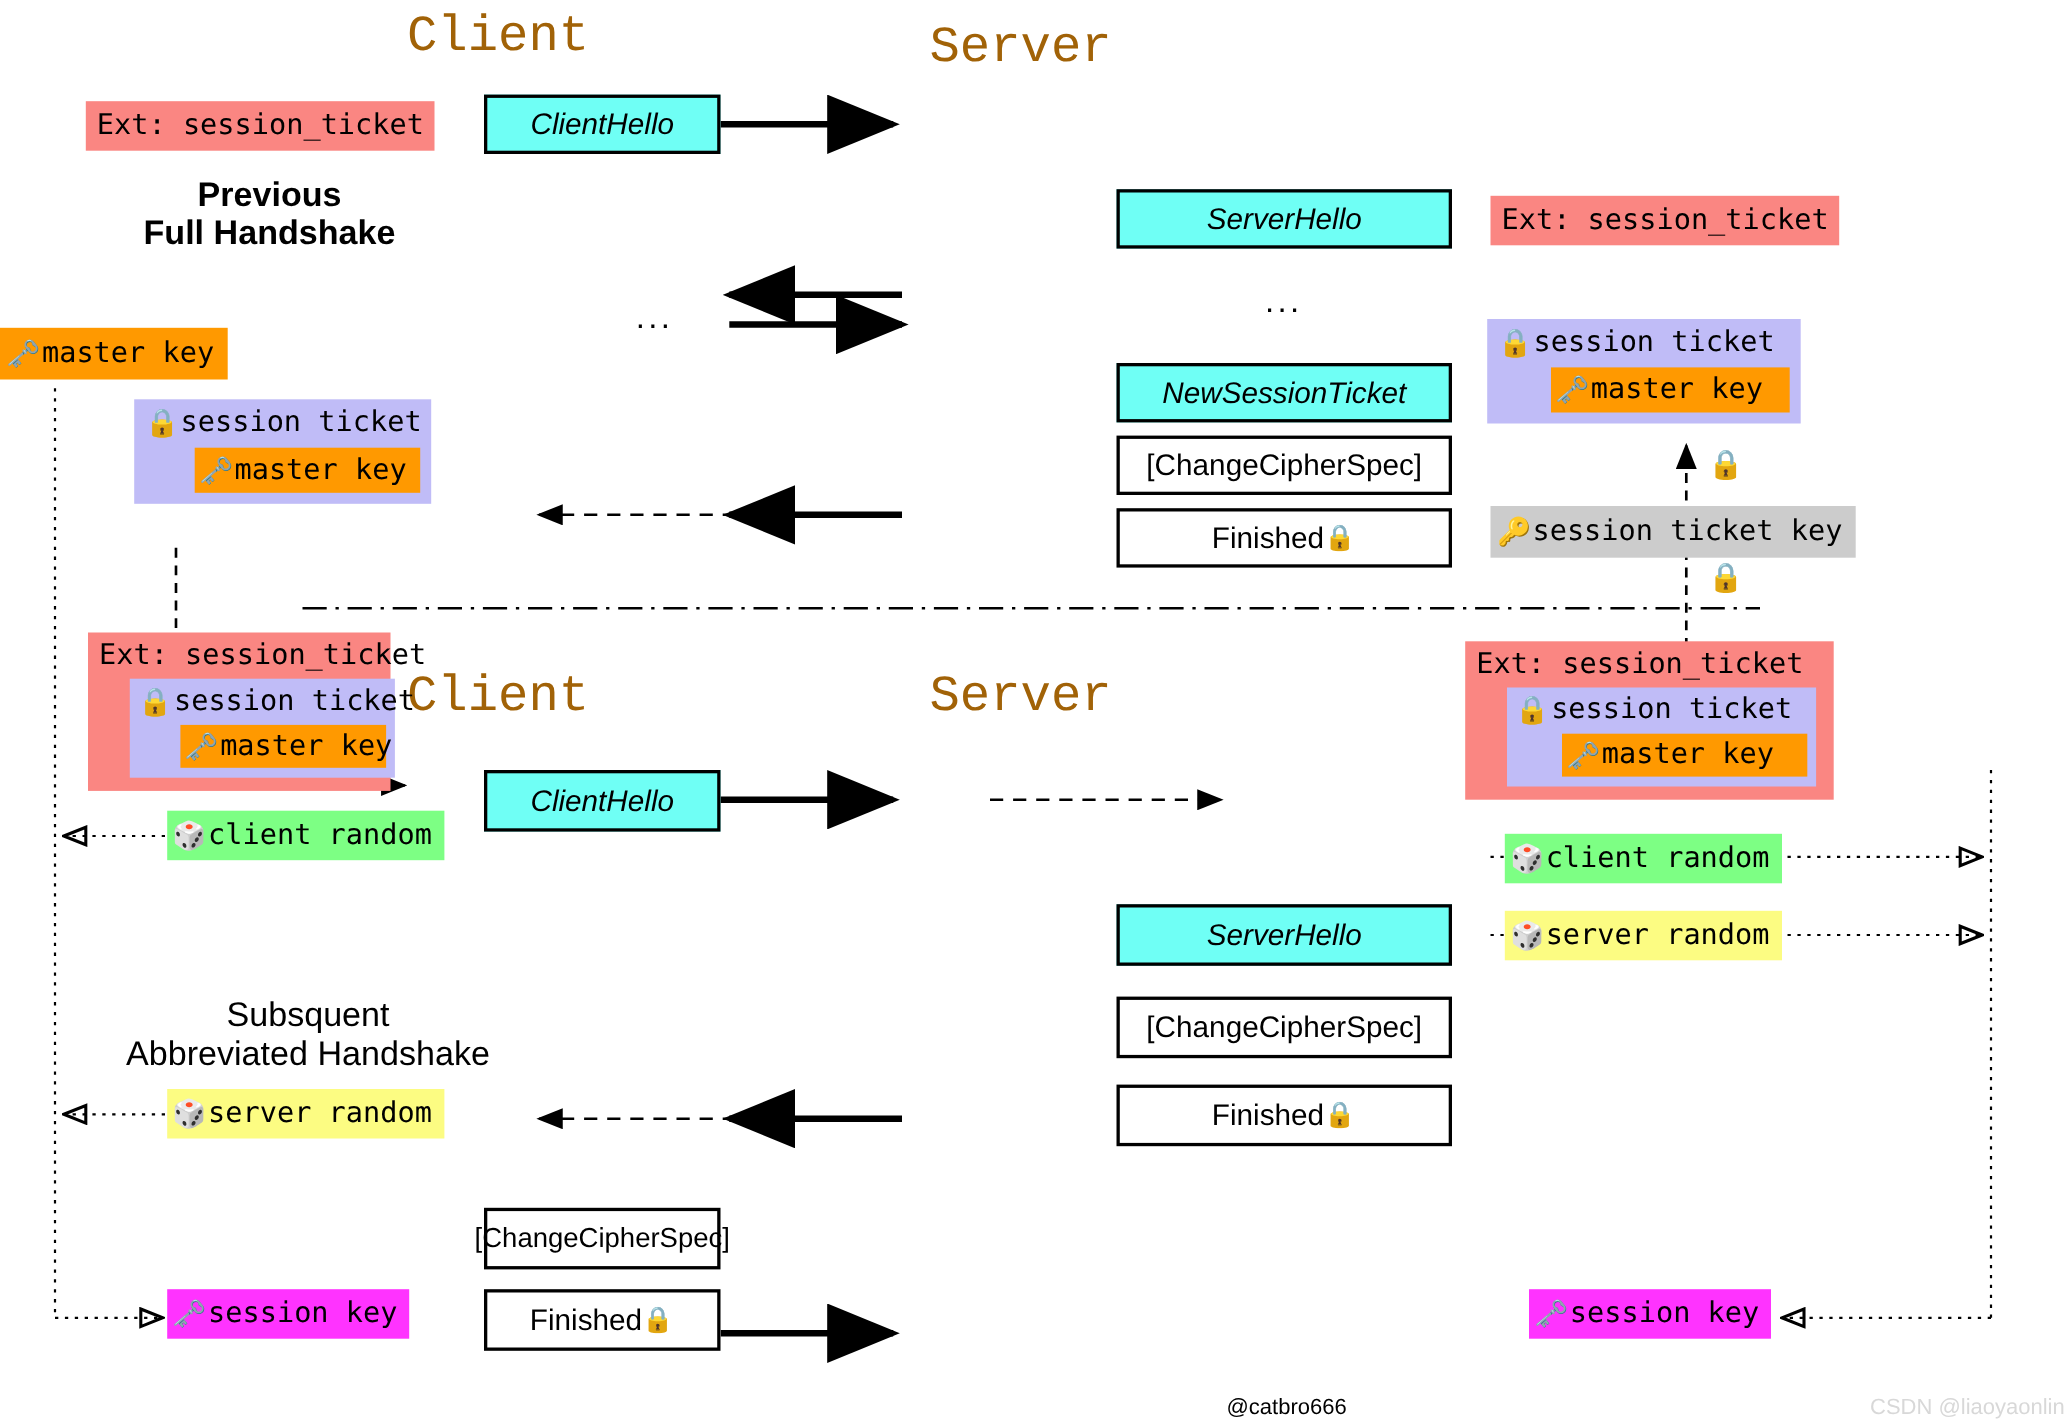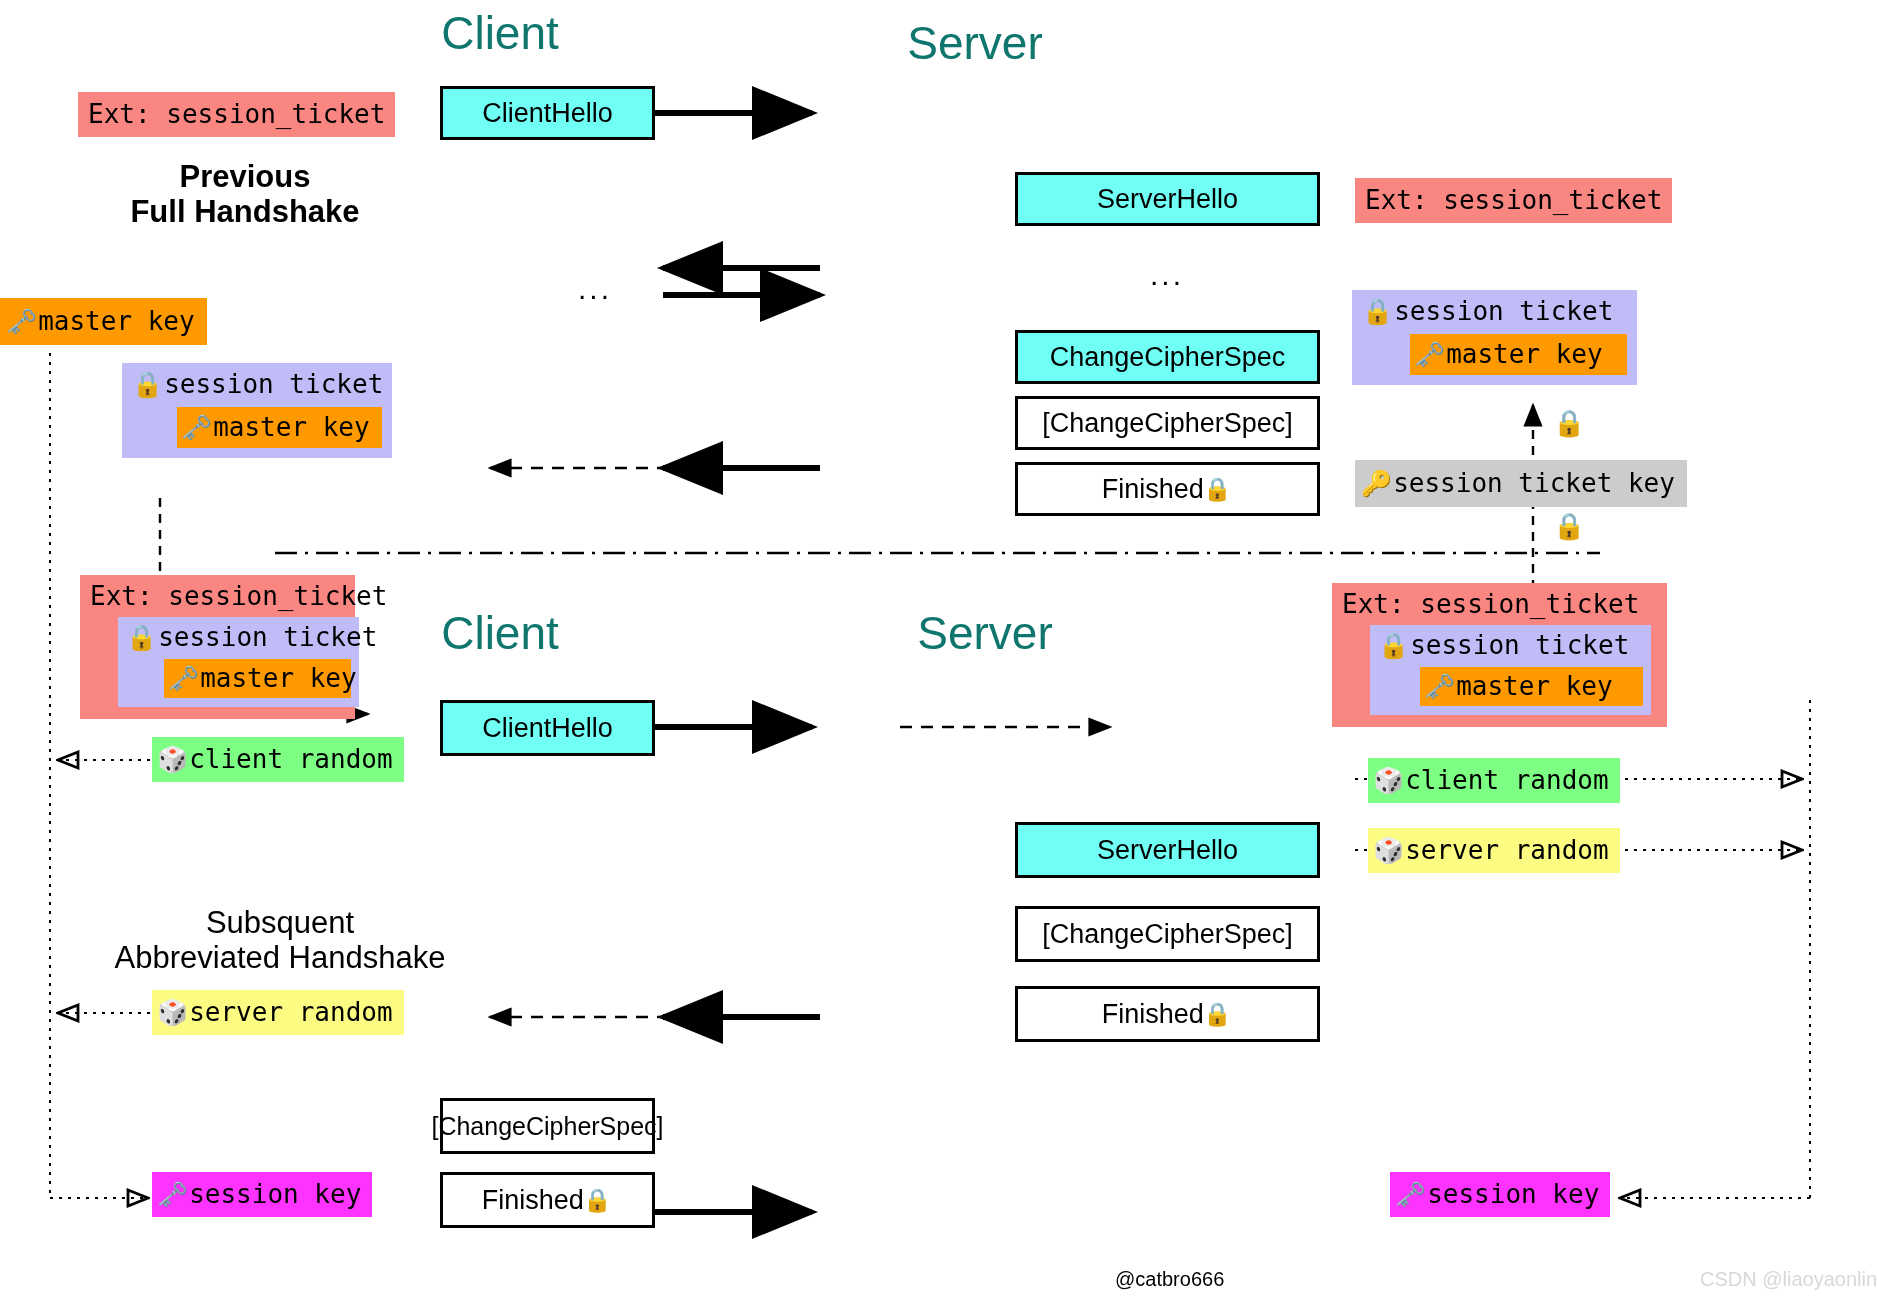--- a/index.html
+++ b/index.html
@@ -14,24 +14,24 @@
     position: relative;
     width: 1877px;
     height: 1298px;
     background: #ffffff;
     overflow: hidden;
   }
   .abs { position: absolute; box-sizing: border-box; }
 
   
   .role-title {
-    font-family: Liberation Sans, sans-serif;
+    font-family: Liberation Mono, monospace;
     font-size: 46px;
-    color: #0f766e;
-    text-align: center;
+    color: #a16207;
+    text-align: left;
     white-space: nowrap;
     line-height: 1;
   }
 
   
   .phase-caption {
     font-family: "Liberation Sans", sans-serif;
     font-size: 31px;
     color: #000000;
     text-align: center;
@@ -44,21 +44,21 @@
     border: 3px solid #000000;
     display: flex;
     align-items: center;
     justify-content: center;
     font-family: "Liberation Sans", sans-serif;
     font-size: 27px;
     color: #000000;
     background: #ffffff;
     white-space: nowrap;
   }
-  .msgbox.hello { background: #6FFFF5; }
+  .msgbox.hello { background: #6FFFF5; font-style: italic; }
   .msgbox.plain { background: #ffffff; justify-content: center; }
 
   
   .databox {
     font-family: "DejaVu Sans Mono", "Liberation Mono", monospace;
     font-size: 26px;
     color: #000000;
     display: flex;
     align-items: center;
     white-space: nowrap;
@@ -241,21 +241,21 @@
       <span class="emoji">🔒</span>
       <span>session ticket</span>
     </div>
     <div class="databox db-orange" style="margin-top:8px; margin-left:45px; padding:6px 10px 6px 4px;">
       <span class="emoji">🗝️</span>
       <span>master key</span>
     </div>
   </div>
 
   <div class="abs msgbox hello" style="left:1015px; top:330px; width:305px; height:54px;">
-    <span>ChangeCipherSpec</span>
+    <span>NewSessionTicket</span>
   </div>
 
   <div class="abs db-purple nest-outer" style="left:1352px; top:290px; width:285px;">
     <div class="nest-label">
       <span class="emoji">🔒</span>
       <span>session ticket</span>
     </div>
     <div class="databox db-orange" style="margin-top:8px; margin-left:48px; padding:6px 10px 6px 4px;">
       <span class="emoji">🗝️</span>
       <span>master key</span>

